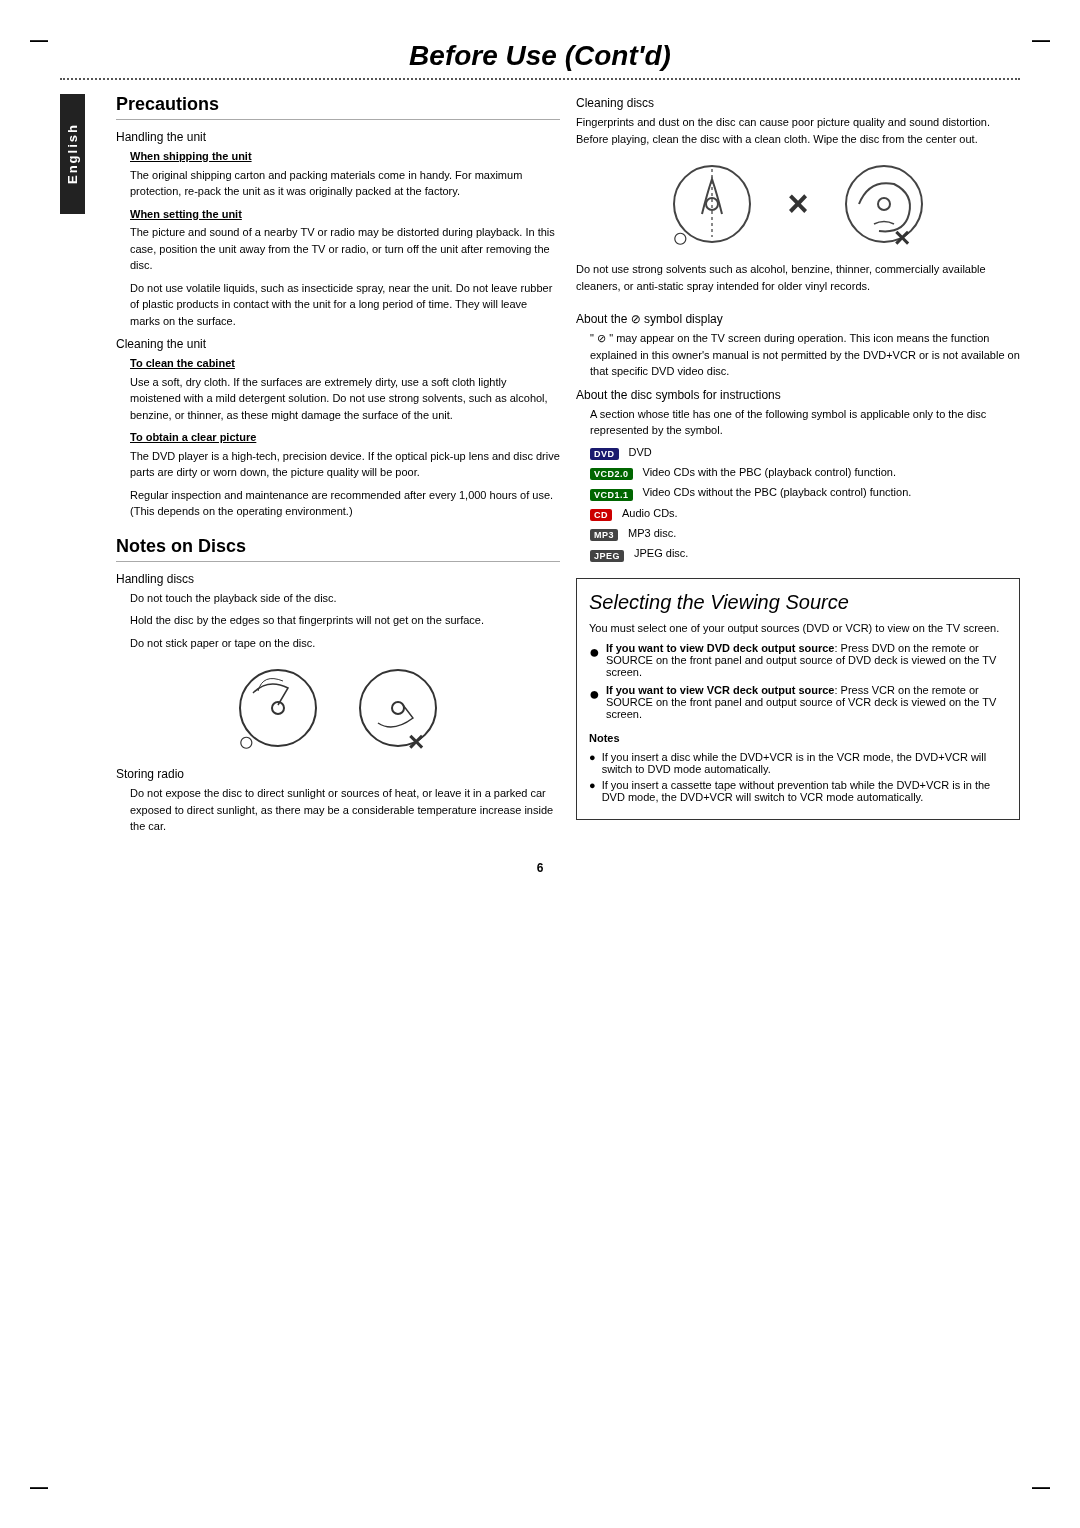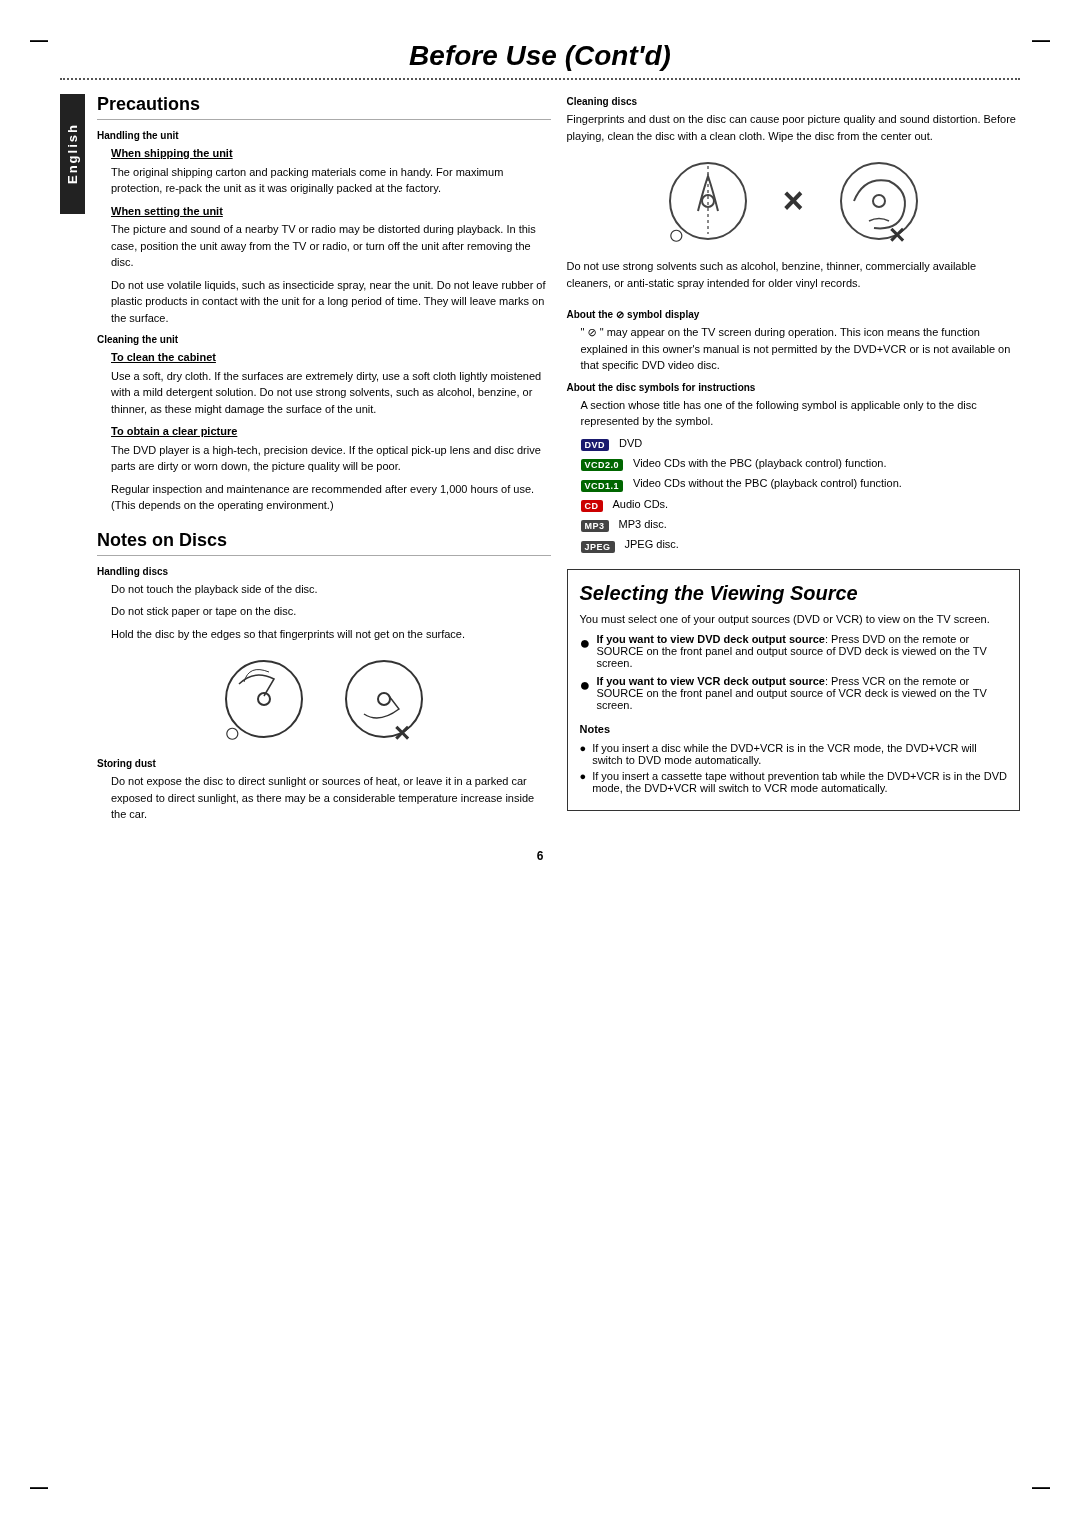--- a/index.html
+++ b/index.html
@@ -40,37 +40,38 @@
       text-align: center;
       height: fit-content;
       min-height: 120px;
       margin-right: 12px;
       letter-spacing: 2px;
     }
     .two-col {
       display: flex;
       gap: 16px;
       flex: 1;
+      margin-left: 19px;
     }
     .col-left {
       flex: 1;
     }
     .col-right {
       flex: 1;
     }
     .section-title {
       font-size: 18px;
       font-weight: bold;
       border-bottom: 1px solid #aaa;
       padding-bottom: 4px;
       margin-bottom: 8px;
     }
     .subsection-title {
-      font-weight: bold;
-      font-size: 10px;
+      font-weight: normal;
+      font-size: 12px;
       margin-bottom: 2px;
     }
     .sub-subsection-title {
       font-weight: bold;
       font-size: 11px;
       text-decoration: underline;
       margin-bottom: 2px;
     }
     p, .para {
       margin-bottom: 6px;
@@ -90,21 +91,21 @@
     .about-symbols-section {
       margin-top: 16px;
     }
     .selecting-box {
       border: 1px solid #333;
       padding: 12px;
       margin-top: 16px;
     }
     .selecting-title {
       font-size: 20px;
-      font-weight: bold;
+      font-weight: normal;
       font-style: italic;
       margin-bottom: 6px;
     }
     .bullet-item {
       display: flex;
       gap: 6px;
       margin-bottom: 6px;
     }
     .bullet-dot {
       font-size: 18px;
@@ -217,43 +218,43 @@
         <p class="sub-subsection-title indent">To obtain a clear picture</p>
         <p class="para indent">The DVD player is a high-tech, precision device. If the optical pick-up lens and disc drive parts are dirty or worn down, the picture quality will be poor.</p>
         <p class="para indent">Regular inspection and maintenance are recommended after every 1,000 hours of use. (This depends on the operating environment.)</p>
       </div>
 
       <div class="notes-on-discs">
         <div class="section-title">Notes on Discs</div>
 
         <p class="subsection-title">Handling discs</p>
         <p class="para indent">Do not touch the playback side of the disc.</p>
+        <p class="para indent">Hold the disc by the edges so that fingerprints will not get on the surface.</p>
         <p class="para indent">Do not stick paper or tape on the disc.</p>
-        <p class="para indent">Hold the disc by the edges so that fingerprints will not get on the surface.</p>
 
         <div class="disc-images">
 
           <svg class="disc-img-svg" width="90" height="90" viewBox="0 0 90 90">
             <circle cx="45" cy="45" r="38" fill="none" stroke="#333" stroke-width="2"></circle>
             <circle cx="45" cy="45" r="6" fill="none" stroke="#333" stroke-width="2"></circle>
             <path d="M 20 30 Q 35 15 55 25 L 45 42" fill="none" stroke="#333" stroke-width="1.5"></path>
             <path d="M 25 28 Q 30 10 50 18" fill="none" stroke="#333" stroke-width="1"></path>
             <text x="5" y="88" font-size="28" font-weight="bold" fill="#333">○</text>
           </svg>
 
           <svg class="disc-img-svg" width="90" height="90" viewBox="0 0 90 90">
             <circle cx="45" cy="45" r="38" fill="none" stroke="#333" stroke-width="2"></circle>
             <circle cx="45" cy="45" r="6" fill="none" stroke="#333" stroke-width="2"></circle>
 
             <path d="M 25 60 Q 40 70 60 55 L 50 42" fill="none" stroke="#333" stroke-width="1.5"></path>
             <text x="55" y="88" font-size="28" font-weight="bold" fill="#333">×</text>
           </svg>
         </div>
 
-        <p class="subsection-title">Storing dust</p>
+        <p class="subsection-title">Storing radio</p>
         <p class="para indent">Do not expose the disc to direct sunlight or sources of heat, or leave it in a parked car exposed to direct sunlight, as there may be a considerable temperature increase inside the car.</p>
       </div>
 
     </div>
 
     <div class="col-right">
 
       <div>
         <p class="subsection-title">Cleaning discs</p>
         <p class="para">Fingerprints and dust on the disc can cause poor picture quality and sound distortion. Before playing, clean the disc with a clean cloth. Wipe the disc from the center out.</p>

